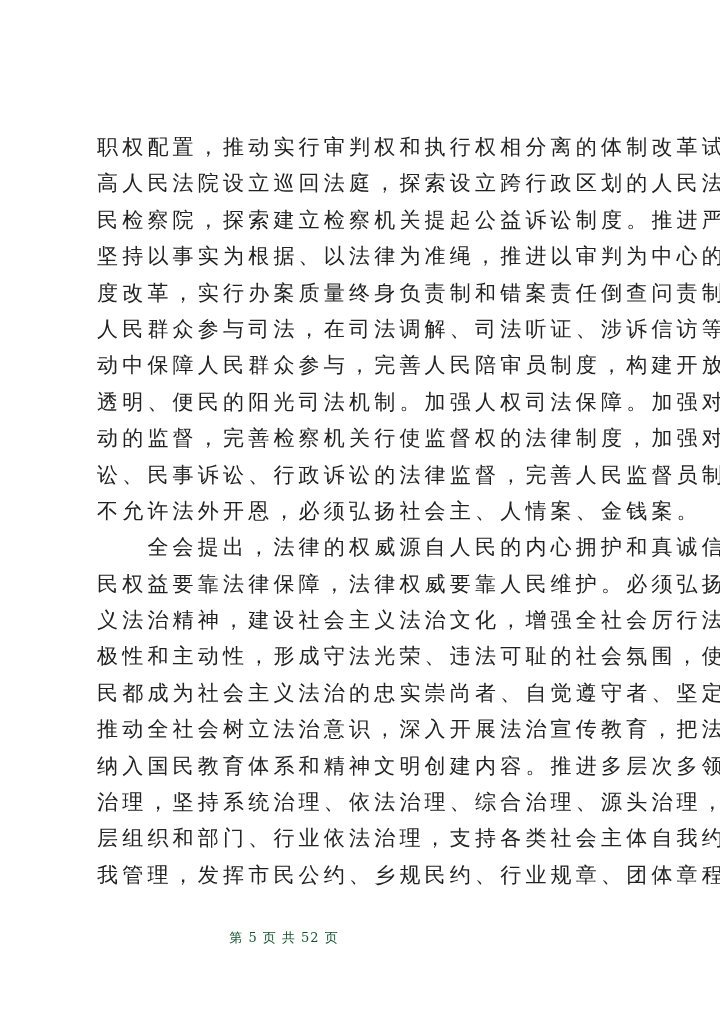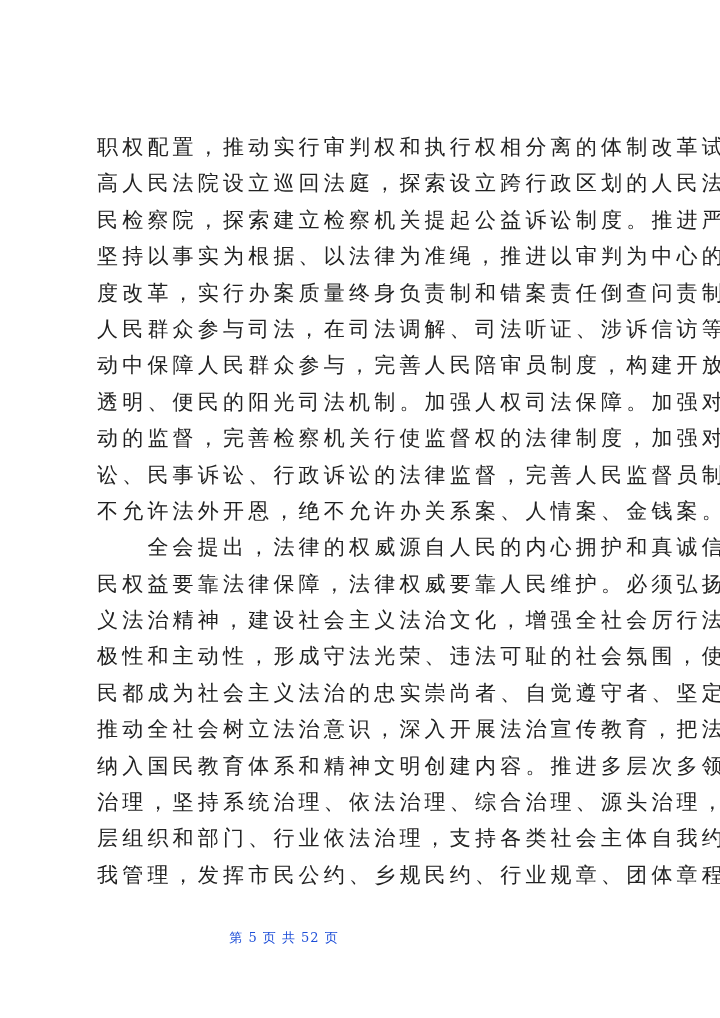--- a/index.html
+++ b/index.html
@@ -37,40 +37,40 @@
       letter-spacing: 4.2px;
       overflow: visible;
     }
     .footer {
       position: absolute;
       left: 0;
       width: 568px;
       top: 929px;
       text-align: center;
       font-size: 13px;
-      color: #1d4ed8;
+      color: #14532d;
       letter-spacing: 1px;
     }
   </style>
 </head>
 <body>
 
 <div class="page">
   <div class="body-text">
     <div class="line">职权配置，推动实行审判权和执行权相分离的体制改革试点，最</div>
     <div class="line">高人民法院设立巡回法庭，探索设立跨行政区划的人民法院和人</div>
     <div class="line">民检察院，探索建立检察机关提起公益诉讼制度。推进严格司法，</div>
     <div class="line">坚持以事实为根据、以法律为准绳，推进以审判为中心的诉讼制</div>
     <div class="line">度改革，实行办案质量终身负责制和错案责任倒查问责制。保障</div>
     <div class="line">人民群众参与司法，在司法调解、司法听证、涉诉信访等司法活</div>
     <div class="line">动中保障人民群众参与，完善人民陪审员制度，构建开放、动态、</div>
     <div class="line">透明、便民的阳光司法机制。加强人权司法保障。加强对司法活</div>
     <div class="line">动的监督，完善检察机关行使监督权的法律制度，加强对刑事诉</div>
     <div class="line">讼、民事诉讼、行政诉讼的法律监督，完善人民监督员制度，绝</div>
-    <div class="line">不允许法外开恩，绝不允许办关系案、人情案、金钱案。</div>
+    <div class="line">不允许法外开恩，必须弘扬社会主、人情案、金钱案。</div>
     <div class="line">　　全会提出，法律的权威源自人民的内心拥护和真诚信仰。人</div>
     <div class="line">民权益要靠法律保障，法律权威要靠人民维护。必须弘扬社会主</div>
     <div class="line">义法治精神，建设社会主义法治文化，增强全社会厉行法治的积</div>
     <div class="line">极性和主动性，形成守法光荣、违法可耻的社会氛围，使全体人</div>
     <div class="line">民都成为社会主义法治的忠实崇尚者、自觉遵守者、坚定捍卫者。</div>
     <div class="line">推动全社会树立法治意识，深入开展法治宣传教育，把法治教育</div>
     <div class="line">纳入国民教育体系和精神文明创建内容。推进多层次多领域依法</div>
     <div class="line">治理，坚持系统治理、依法治理、综合治理、源头治理，深化基</div>
     <div class="line">层组织和部门、行业依法治理，支持各类社会主体自我约束、自</div>
     <div class="line">我管理，发挥市民公约、乡规民约、行业规章、团体章程等社会</div>

